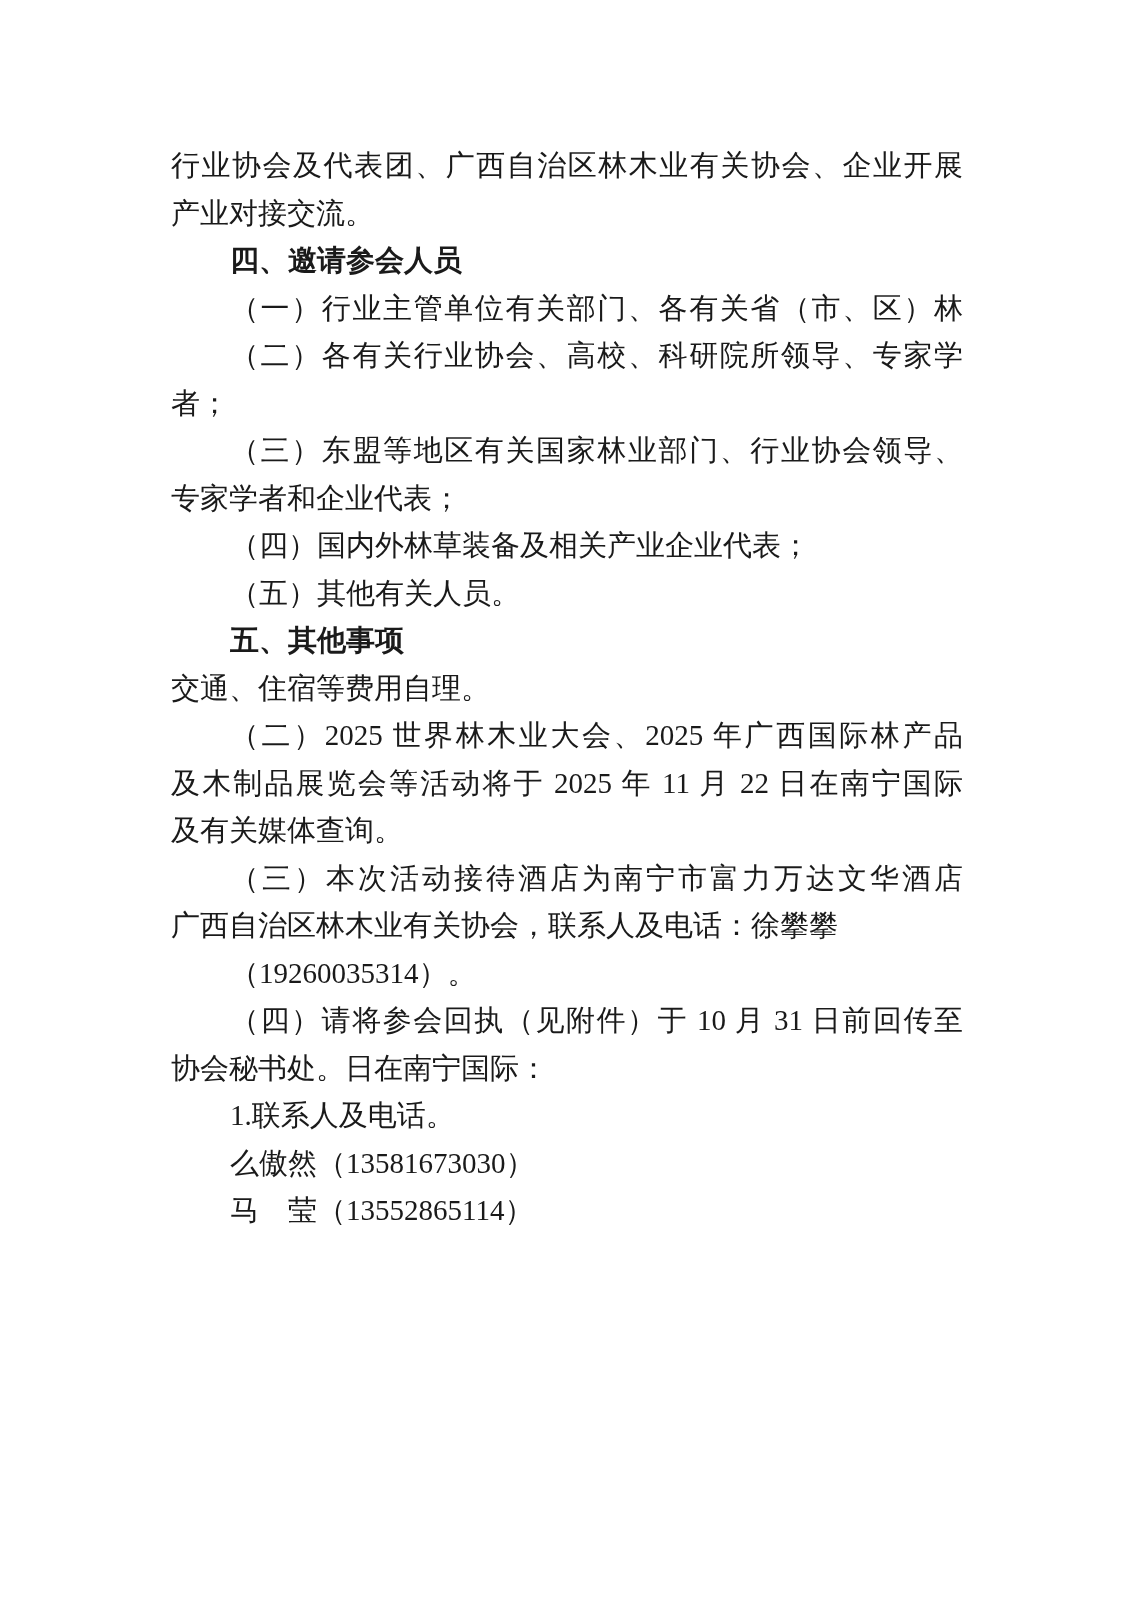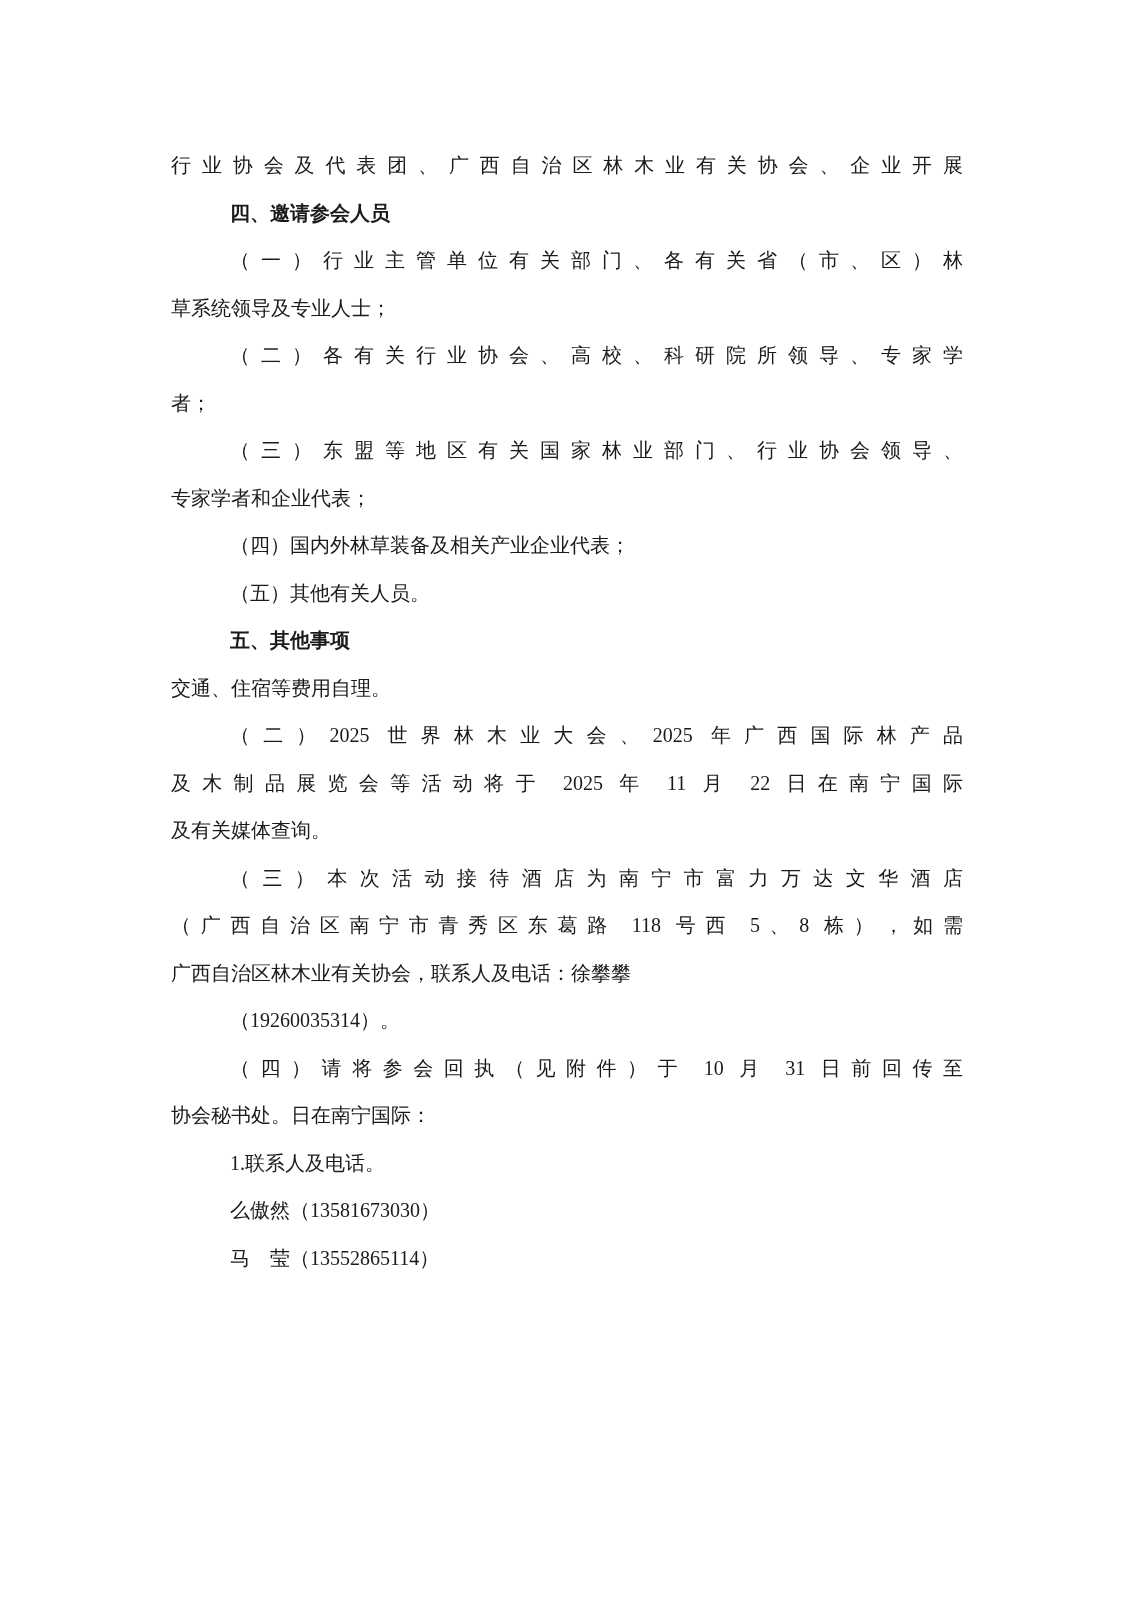--- a/index.html
+++ b/index.html
@@ -14,21 +14,21 @@
     background: #ffffff;
     overflow: hidden;
     font-family: "Liberation Serif", "DejaVu Serif", serif;
     color: #1a1a1a;
   }
   .doc-body {
     position: absolute;
     left: 171px;
     top: 142px;
     width: 792px;
-    font-size: 20px;
+    font-size: 29px;
     line-height: 47.5px;
   }
   .line {
     height: 47.5px;
     overflow: hidden;
     text-align: left;
   }
   .line.indent {
     padding-left: 59px;
   }
@@ -40,36 +40,35 @@
     font-weight: 700;
     font-family: Liberation Serif, serif;
   }
 </style>
 </head>
 <body>
 
 <div class="page">
   <div class="doc-body">
       <div class="line fill">行业协会及代表团、广西自治区林木业有关协会、企业开展</div>
+      <div class="line">产业对接交流。</div>
       <div class="line indent bold">四、邀请参会人员</div>
       <div class="line indent fill">（一）行业主管单位有关部门、各有关省（市、区）林</div>
-      <div class="line">草系统领导及专业人士；</div>
       <div class="line indent fill">（二）各有关行业协会、高校、科研院所领导、专家学</div>
       <div class="line">者；</div>
       <div class="line indent fill">（三）东盟等地区有关国家林业部门、行业协会领导、</div>
       <div class="line">专家学者和企业代表；</div>
       <div class="line indent">（四）国内外林草装备及相关产业企业代表；</div>
       <div class="line indent">（五）其他有关人员。</div>
       <div class="line indent bold">五、其他事项</div>
       <div class="line">交通、住宿等费用自理。</div>
       <div class="line indent fill">（二）2025 世界林木业大会、2025 年广西国际林产品</div>
       <div class="line fill">及木制品展览会等活动将于 2025 年 11 月 22 日在南宁国际</div>
       <div class="line">及有关媒体查询。</div>
       <div class="line indent fill">（三）本次活动接待酒店为南宁市富力万达文华酒店</div>
-      <div class="line fill">（广西自治区南宁市青秀区东葛路 118 号西 5、8 栋），如需</div>
       <div class="line">广西自治区林木业有关协会，联系人及电话：徐攀攀</div>
       <div class="line indent">（19260035314）。</div>
       <div class="line indent fill">（四）请将参会回执（见附件）于 10 月 31 日前回传至</div>
       <div class="line">协会秘书处。日在南宁国际：</div>
       <div class="line indent">1.联系人及电话。</div>
       <div class="line indent">么傲然（13581673030）</div>
       <div class="line indent">马　莹（13552865114）</div>
     </div>
 </div>
 

